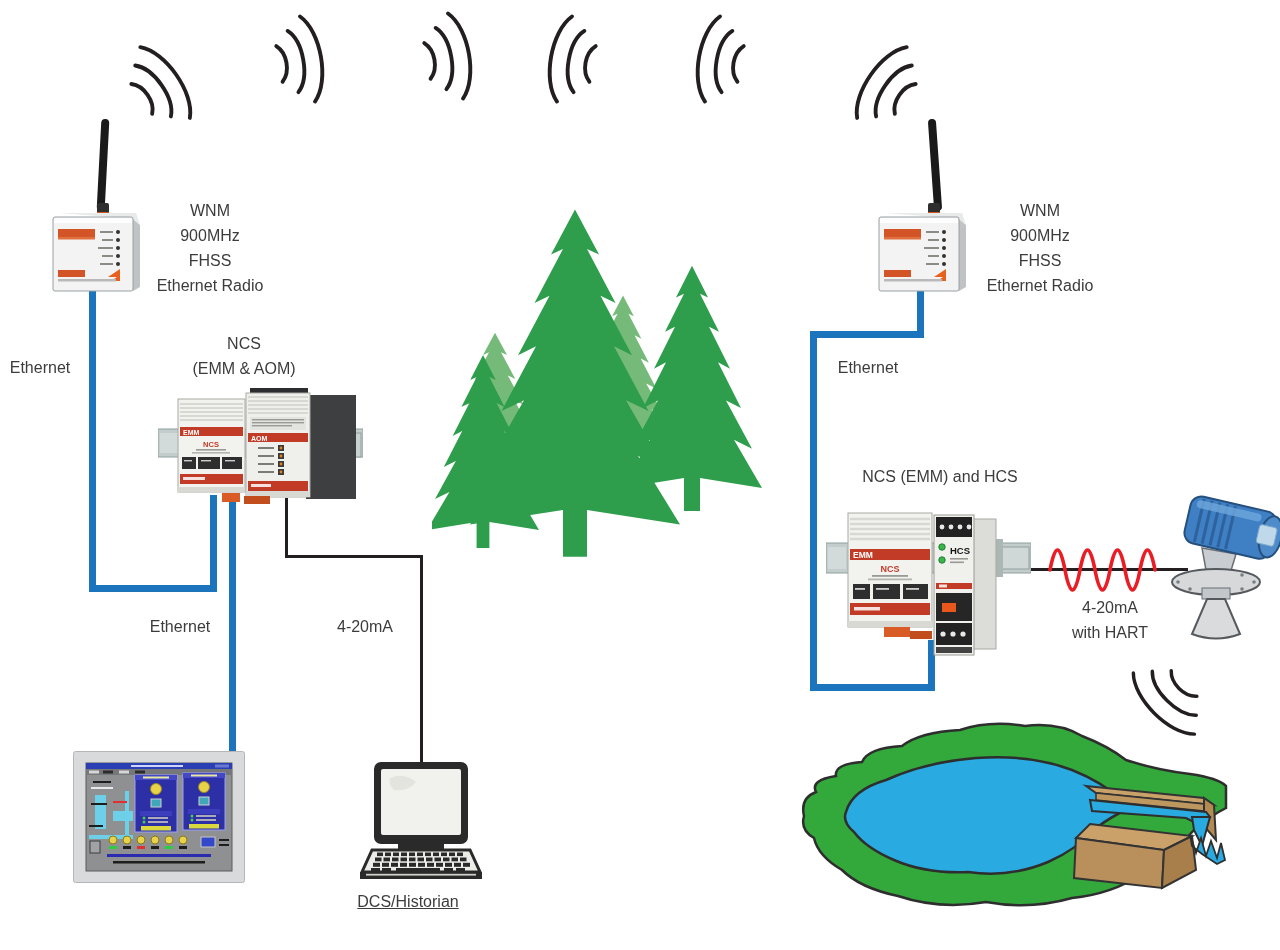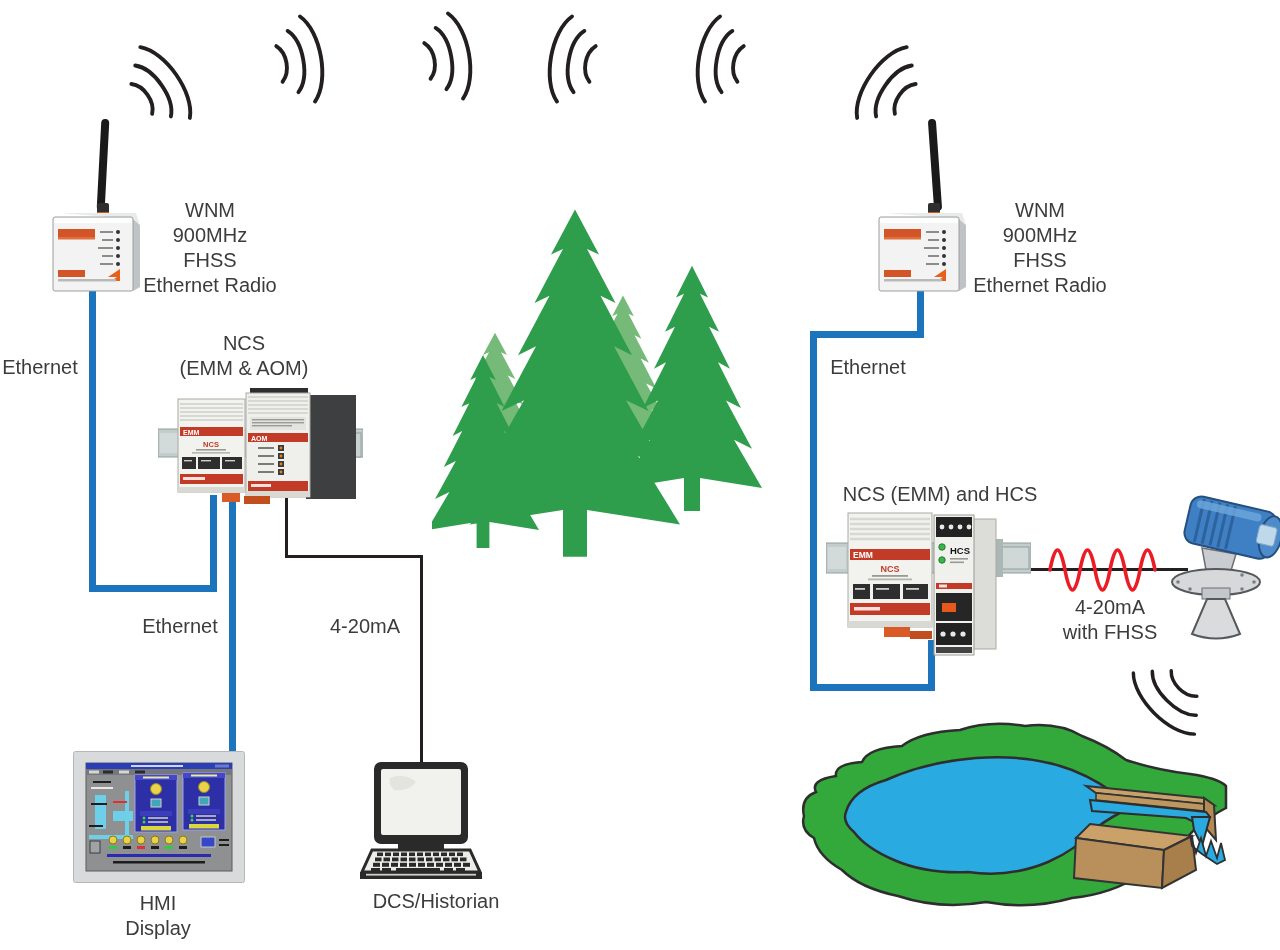--- a/index.html
+++ b/index.html
@@ -1,18 +1,18 @@
 <!DOCTYPE html>
 <html><head>
 <meta charset="utf-8">
 <style>
   html,body{margin:0;padding:0;background:#ffffff;}
   .canvas{position:relative;width:1280px;height:950px;background:#ffffff;overflow:hidden;
           font-family:"Liberation Sans", sans-serif;color:#3a3a3a;}
-  .lbl{position:absolute;text-align:center;font-size:20px;line-height:25px;color:#3c3c3c;white-space:nowrap;}
+  .lbl{position:absolute;text-align:center;font-size:16px;line-height:25px;color:#3c3c3c;white-space:nowrap;}
   .line{position:absolute;}
   .blue{background:#1C75BC;}
   .black{background:#231F20;}
   .wave{position:absolute;width:66px;height:95px;}
   .wave svg{width:100%;height:100%;overflow:visible;}
   .comp{position:absolute;}
 </style>
 </head>
 <body>
 
@@ -467,24 +467,20 @@
     <div>Ethernet Radio</div>
   </div>
   <div class="lbl" style="left:0px;top:355px;width:80px;">Ethernet</div>
   <div class="lbl" style="left:164px;top:331px;width:160px;">
     <div>NCS</div>
     <div>(EMM &amp; AOM)</div>
   </div>
   <div class="lbl" style="left:140px;top:614px;width:80px;">Ethernet</div>
   <div class="lbl" style="left:323px;top:614px;width:84px;">4-20mA</div>
   <div class="lbl" style="left:826px;top:355px;width:84px;">Ethernet</div>
-  <div class="lbl" style="left:830px;top:464px;width:220px;margin-top:18px;">NCS (EMM) and HCS</div>
+  <div class="lbl" style="left:830px;top:464px;width:220px;">NCS (EMM) and HCS</div>
   <div class="lbl" style="left:1050px;top:595px;width:120px;">
     <div>4-20mA</div>
-    <div>with FHSS</div>
-  </div>
-  <div class="lbl" style="left:98px;top:891px;width:120px;">
-    <div>HMI</div>
-    <div>Display</div>
-  </div>
-  <div class="lbl" style="left:356px;top:889px;width:160px;">DCS/Historian</div>
+    <div>with HART</div>
+  </div>
+  <div class="lbl" style="left:328px;top:889px;width:160px;text-decoration:underline;">DCS/Historian</div>
 
 </div>
 
 </body></html>

